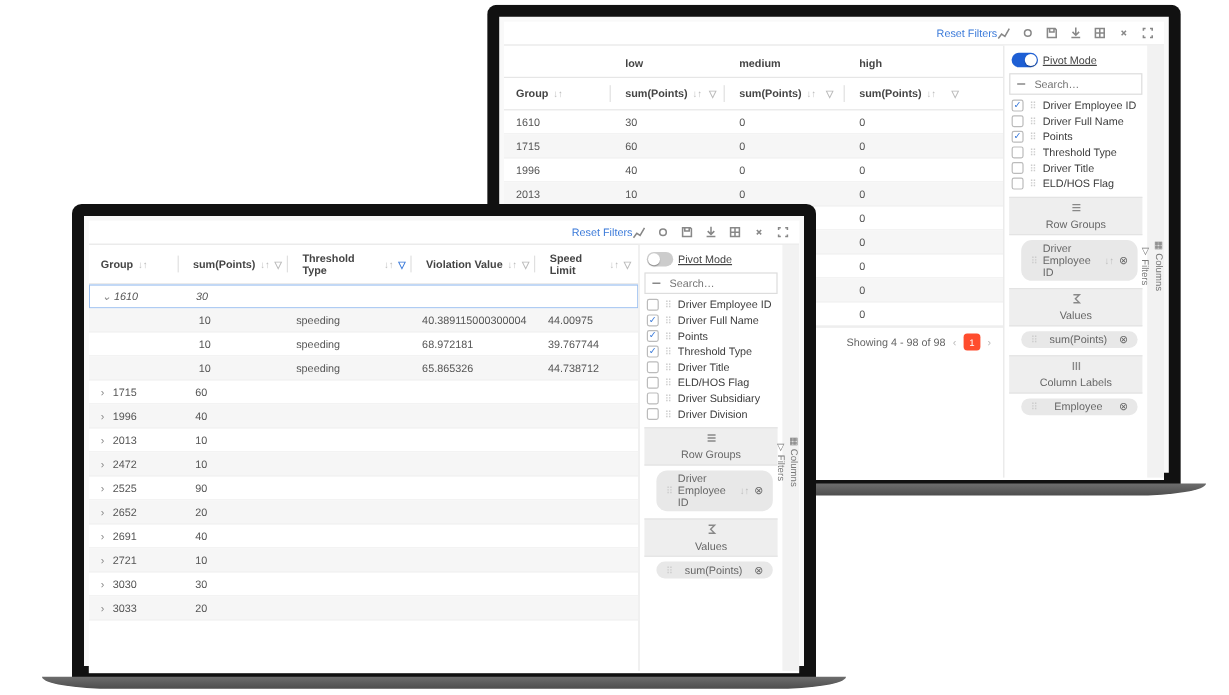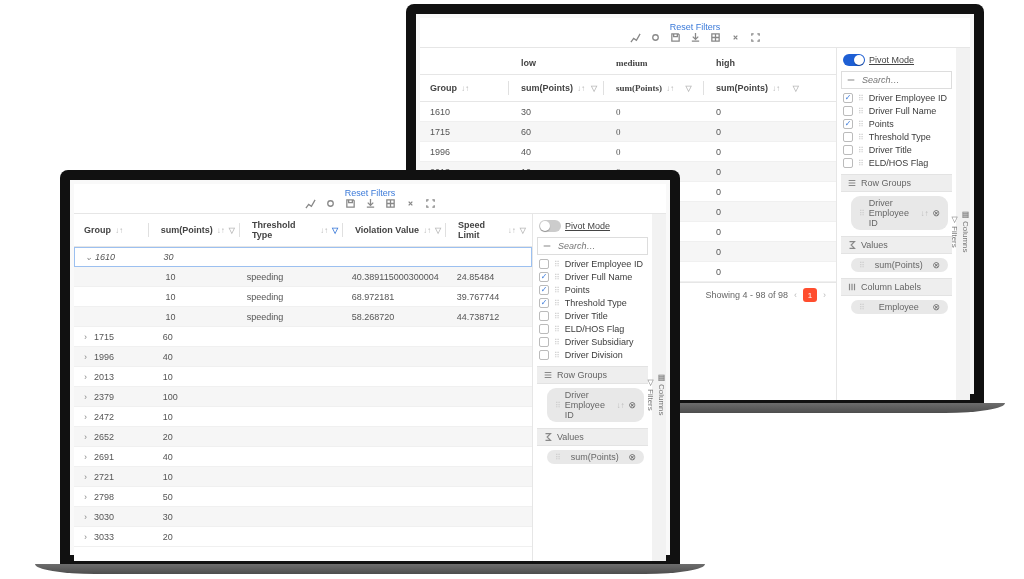--- a/index.html
+++ b/index.html
@@ -27,21 +27,21 @@
     border-radius: 0 0 60px 60px / 0 0 10px 10px;
   }
   .screen {
     position: absolute;
     top: 14px; left: 14px; right: 14px; bottom: 4px;
     background: #fff;
     overflow: hidden;
   }
   .toolbar {
     display: flex; justify-content: flex-end; align-items: center;
-    padding: 4px 8px; border-bottom: 1px solid #e6e6e6; flex-direction: column;
+    padding: 4px 8px; border-bottom: 1px solid #e6e6e6;
   }
   .reset { color: #3b7ad9; font-size: 9px; cursor: pointer; }
   .tool-icons { display: flex; gap: 9px; color: #888; }
   .tool-icons .ic { width: 11px; height: 11px; cursor: pointer; }
   .main { display: flex; height: calc(100% - 22px); justify-content: flex-end; }
   .table-wrap { flex: 1; overflow: hidden; }
   .thead { display: flex; border-bottom: 1px solid #e6e6e6; }
   .th {
     padding: 6px 6px; font-weight: 600; display: flex; align-items: center;
     gap: 4px; color: #444; position: relative;
@@ -71,34 +71,33 @@
   .switch.on .knob { left: 11px; }
   .pivot-label { font-size:9px; color:#444;text-decoration:underline; }
   .search {
     display:flex; align-items:center; gap:4px; border:1px solid #ddd;
     padding:2px 4px; margin-bottom:4px; background:#fff;
   }
   .search svg{ flex-shrink:0; }
   .search input {
     border:none; outline:none; font-size:9px; width:80px; color:#666;
     background:transparent;
-    font-style:italic;
   }
   .check-list { display:flex; flex-direction:column; gap:3px; padding:0 2px; }
   .check-item { display:flex; align-items:center; gap:5px; }
   .cb {
     width:10px; height:10px; border:1px solid #bbb; border-radius:2px;
     display:flex; align-items:center; justify-content:center; background:#fff;
   }
   .cb.checked::after { content:"✓"; font-size:8px; color:#3b7ad9; line-height:1; }
   .drag-handle { color:#ccc; font-size:8px; }
   .section-title {
     background:#eee; color:#666; font-size:9px; padding:3px 6px;
     margin-top:6px; border-top:1px solid #e3e3e3; border-bottom:1px solid #e3e3e3;
-    display:flex; align-items:center; gap:4px;
+    display:flex; align-items:center; gap:4px;flex-direction:column;
   }
   .chip {
     background:#e8e8e8; border-radius:9px; padding:2px 8px;
     margin:4px 4px 0 10px; font-size:9px; color:#666;
     display:flex; align-items:center; justify-content:space-between; gap:4px;
   }
   .side-tabs {
     width: 14px; display:flex; flex-direction:column; gap:2px;
     writing-mode: vertical-rl; text-orientation: mixed;
     font-size:8px; color:#777; background:#f2f2f2; align-items:center;
@@ -108,21 +107,21 @@
   .pager { display:flex; align-items:center; justify-content:flex-end; gap:6px; padding:5px 10px; border-top:1px solid #e6e6e6; color:#666; }
   .page-btn {
     background:#ff4d2e; color:#fff; width:14px; height:14px; border-radius:3px;
     display:flex; align-items:center; justify-content:center; font-size:8px;
   }
   .page-arrow { color:#bbb; cursor:pointer; }
   
   .f-c0{width:100px;padding-left:10px;} .f-c1{width:100px;} .f-c2{width:130px;}
   .f-c3{width:130px;} .f-c4{width:100px;}
   
-  .b-c0{width:95px;padding-left:10px;} .b-c1{width:95px;} .b-c2{width:100px;font-family:Liberation Serif, serif;} .b-c3{width:95px;}
+  .b-c0{width:95px;padding-left:10px;} .b-c1{width:95px;} .b-c2{width:100px;} .b-c3{width:95px;}
   .thead2 { display:flex; border-bottom:1px solid #e6e6e6; padding-top:4px;}
   .thead2 .grp { font-weight:600; color:#444; }
   .tiny-ic { width:10px; height:10px; fill:none; stroke:#888; stroke-width:1.4; }
 </style>
 </head>
 <body>
 
 <div class="laptop" style="left:406px; top:4px; width:578px; height:400px;">
   <div class="screen">
     <div class="toolbar">
@@ -401,34 +400,34 @@
               <div class="cell f-c1">30</div>
               <div class="cell f-c2"></div>
               <div class="cell f-c3"></div>
               <div class="cell f-c4"></div>
             </div>
             <div class="row">
               <div class="cell f-c0" style="padding-left:26px;"><span class="chevron"></span></div>
               <div class="cell f-c1">10</div>
               <div class="cell f-c2">speeding</div>
               <div class="cell f-c3">40.389115000300004</div>
-              <div class="cell f-c4">24.85484</div>
+              <div class="cell f-c4">44.00975</div>
             </div>
             <div class="row">
               <div class="cell f-c0" style="padding-left:26px;"><span class="chevron"></span></div>
               <div class="cell f-c1">10</div>
               <div class="cell f-c2">speeding</div>
               <div class="cell f-c3">68.972181</div>
               <div class="cell f-c4">39.767744</div>
             </div>
             <div class="row">
               <div class="cell f-c0" style="padding-left:26px;"><span class="chevron"></span></div>
               <div class="cell f-c1">10</div>
               <div class="cell f-c2">speeding</div>
-              <div class="cell f-c3">58.268720</div>
+              <div class="cell f-c3">65.865326</div>
               <div class="cell f-c4">44.738712</div>
             </div>
             <div class="row">
               <div class="cell f-c0" style=""><span class="chevron">›</span>1715</div>
               <div class="cell f-c1">60</div>
               <div class="cell f-c2"></div>
               <div class="cell f-c3"></div>
               <div class="cell f-c4"></div>
             </div>
             <div class="row">
@@ -439,57 +438,50 @@
               <div class="cell f-c4"></div>
             </div>
             <div class="row">
               <div class="cell f-c0" style=""><span class="chevron">›</span>2013</div>
               <div class="cell f-c1">10</div>
               <div class="cell f-c2"></div>
               <div class="cell f-c3"></div>
               <div class="cell f-c4"></div>
             </div>
             <div class="row">
-              <div class="cell f-c0" style=""><span class="chevron">›</span>2379</div>
-              <div class="cell f-c1">100</div>
-              <div class="cell f-c2"></div>
-              <div class="cell f-c3"></div>
-              <div class="cell f-c4"></div>
-            </div>
-            <div class="row">
               <div class="cell f-c0" style=""><span class="chevron">›</span>2472</div>
               <div class="cell f-c1">10</div>
               <div class="cell f-c2"></div>
               <div class="cell f-c3"></div>
               <div class="cell f-c4"></div>
             </div>
             <div class="row">
+              <div class="cell f-c0" style=""><span class="chevron">›</span>2525</div>
+              <div class="cell f-c1">90</div>
+              <div class="cell f-c2"></div>
+              <div class="cell f-c3"></div>
+              <div class="cell f-c4"></div>
+            </div>
+            <div class="row">
               <div class="cell f-c0" style=""><span class="chevron">›</span>2652</div>
               <div class="cell f-c1">20</div>
               <div class="cell f-c2"></div>
               <div class="cell f-c3"></div>
               <div class="cell f-c4"></div>
             </div>
             <div class="row">
               <div class="cell f-c0" style=""><span class="chevron">›</span>2691</div>
               <div class="cell f-c1">40</div>
               <div class="cell f-c2"></div>
               <div class="cell f-c3"></div>
               <div class="cell f-c4"></div>
             </div>
             <div class="row">
               <div class="cell f-c0" style=""><span class="chevron">›</span>2721</div>
               <div class="cell f-c1">10</div>
-              <div class="cell f-c2"></div>
-              <div class="cell f-c3"></div>
-              <div class="cell f-c4"></div>
-            </div>
-            <div class="row">
-              <div class="cell f-c0" style=""><span class="chevron">›</span>2798</div>
-              <div class="cell f-c1">50</div>
               <div class="cell f-c2"></div>
               <div class="cell f-c3"></div>
               <div class="cell f-c4"></div>
             </div>
             <div class="row">
               <div class="cell f-c0" style=""><span class="chevron">›</span>3030</div>
               <div class="cell f-c1">30</div>
               <div class="cell f-c2"></div>
               <div class="cell f-c3"></div>
               <div class="cell f-c4"></div>

